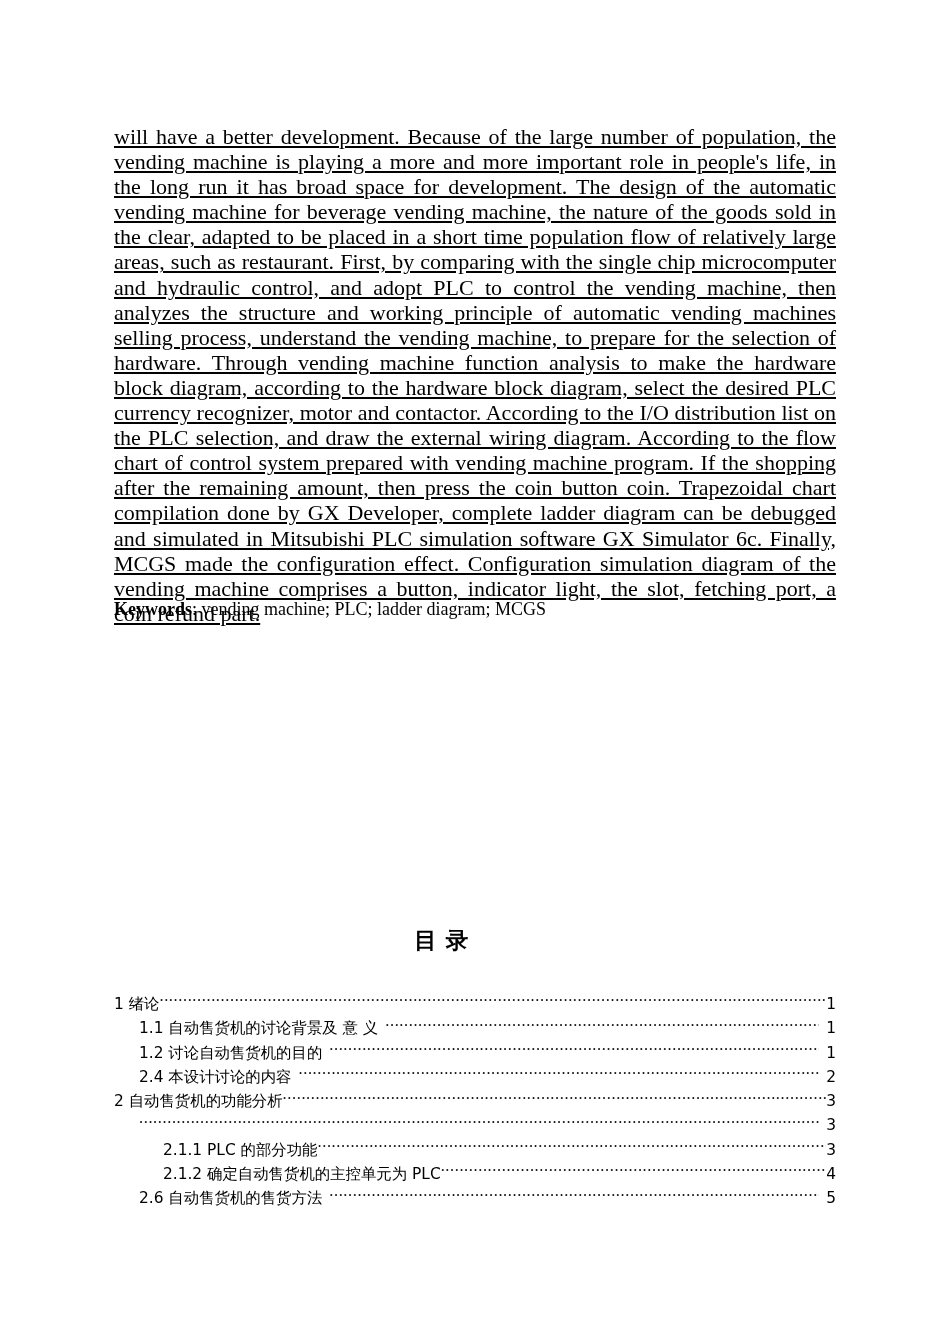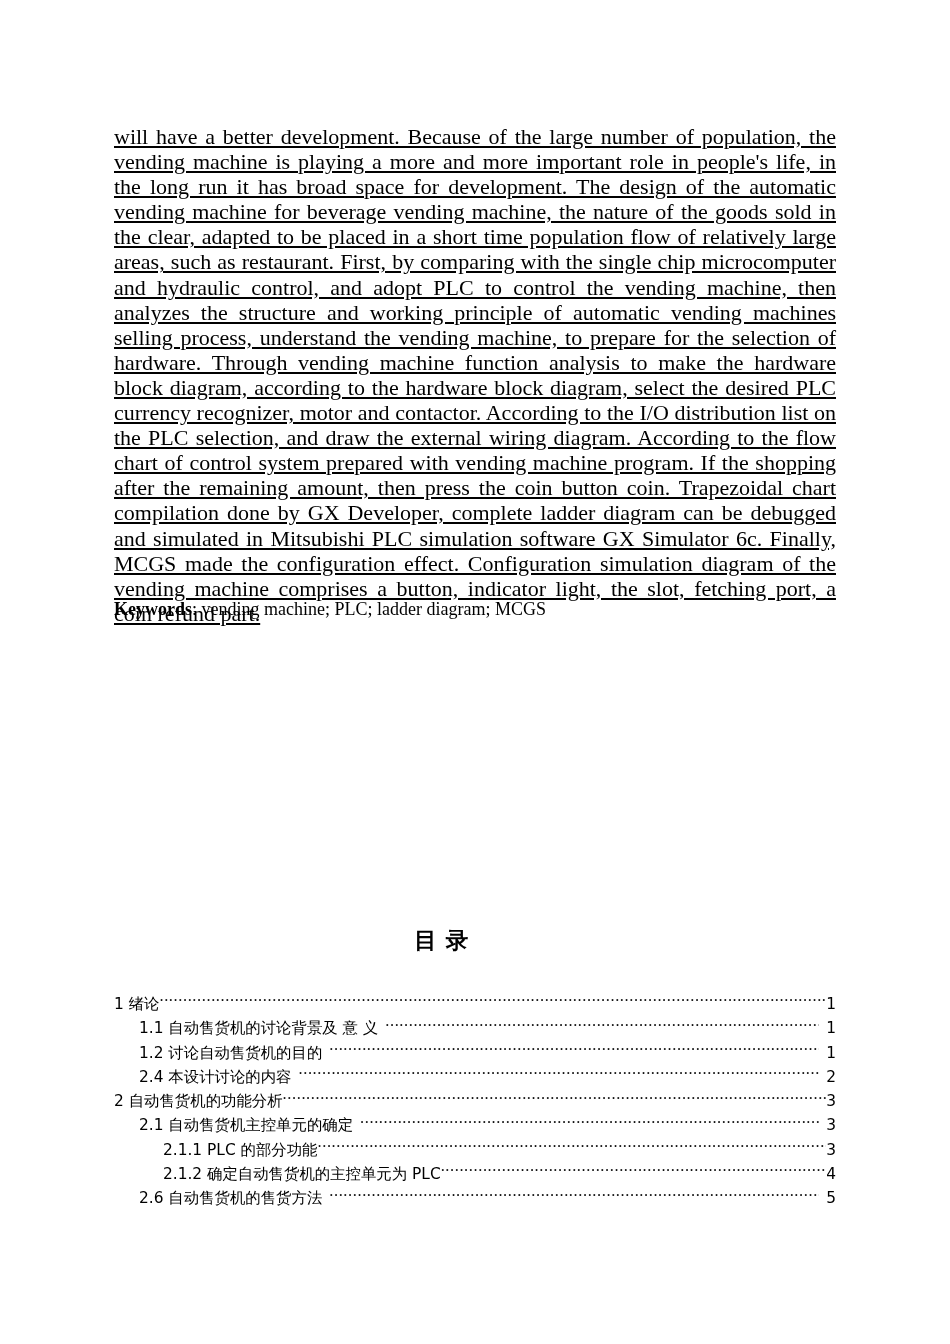--- a/index.html
+++ b/index.html
@@ -150,21 +150,20 @@
         <span class="toc-label">2.4 本设计讨论的内容</span>
         <span class="toc-leader"></span>
         <span class="toc-page">2</span>
       </div>
       <div class="toc-entry lvl-1">
         <span class="toc-label">2 自动售货机的功能分析</span>
         <span class="toc-leader"></span>
         <span class="toc-page">3</span>
       </div>
       <div class="toc-entry lvl-2">
-        <span class="toc-label">2.1 自动售货机主控单元的确定</span>
         <span class="toc-leader"></span>
         <span class="toc-page">3</span>
       </div>
       <div class="toc-entry lvl-3">
         <span class="toc-label">2.1.1 PLC 的部分功能</span>
         <span class="toc-leader"></span>
         <span class="toc-page">3</span>
       </div>
       <div class="toc-entry lvl-3">
         <span class="toc-label">2.1.2 确定自动售货机的主控单元为 PLC</span>

